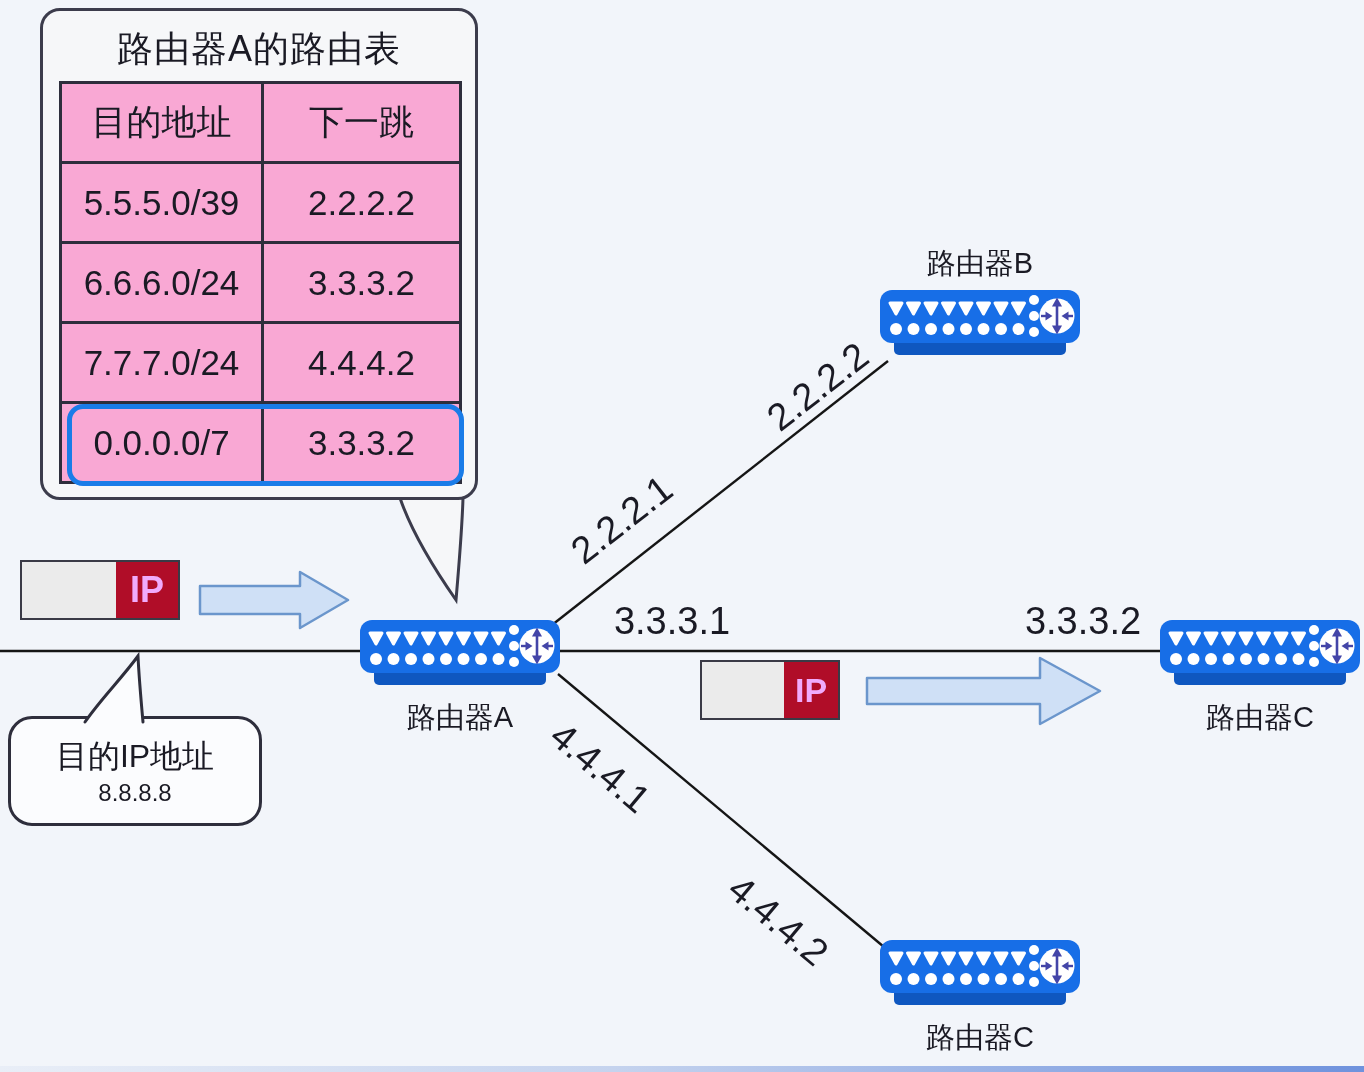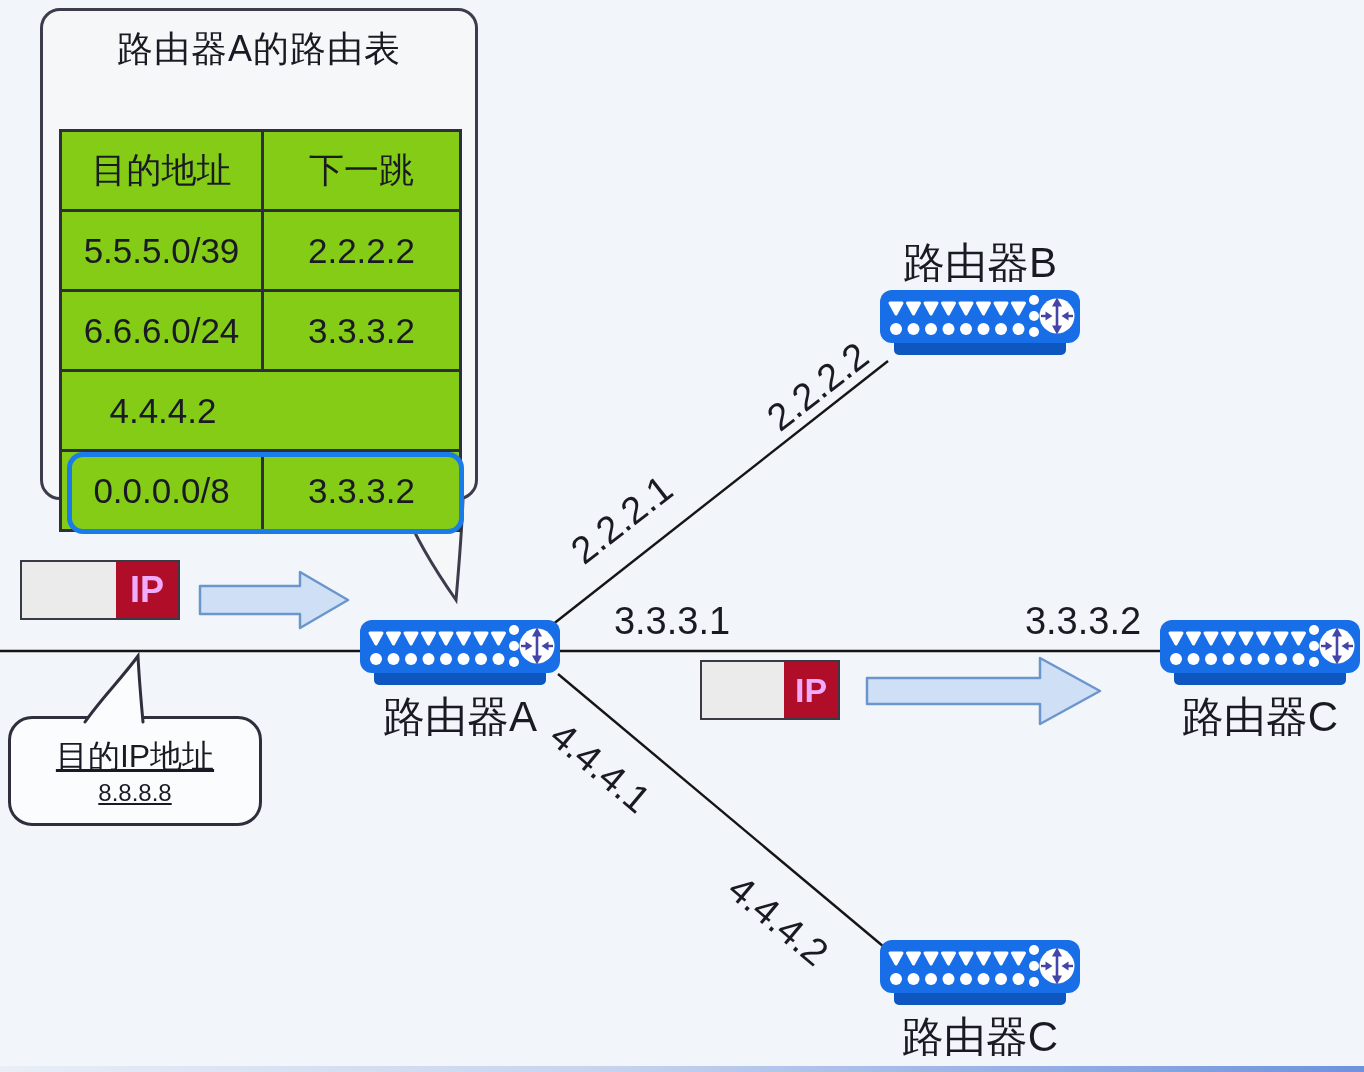--- a/index.html
+++ b/index.html
@@ -16,42 +16,42 @@
     position:absolute; left:40px; top:8px; width:438px; height:492px;
     background:#f6f7f9; border:3px solid #3c3c4c; border-radius:20px;
     box-sizing:border-box; z-index:5;
   }
   .callout-title {
     position:absolute; left:0; right:0; top:14px; text-align:center;
     font-size:36px; font-weight:400; letter-spacing:1px;
   }
   .rt-table {
     position:absolute; left:16px; top:70px; width:403px;
-    background:#84cc16; border:3px solid #2e2e3c; box-sizing:border-box;margin-top:48px;
+    background:#f9a8d4; border:3px solid #2e2e3c; box-sizing:border-box;
   }
   .rt-row { display:grid; grid-template-columns:202px 1fr; }
   .rt-row + .rt-row { border-top:3px solid #2e2e3c; }
   .rt-cell {
     height:77px; display:flex; align-items:center; justify-content:center;
     font-size:35px; box-sizing:border-box;
   }
   .rt-cell.first { border-right:3px solid #2e2e3c; }
   .rt-highlight {
     position:absolute; left:5px; width:387px; top:320px; height:72px;
     border:5px solid #1a7ce8; border-radius:16px; pointer-events:none;
   }
 
   
   .router {
     position:absolute; width:200px; display:flex; flex-direction:column;
     align-items:center; gap:8px; z-index:6;
   }
   .router.label-top { flex-direction:column-reverse; gap:4px; }
   .router-icon { width:200px; height:66px; display:block; }
-  .router-label { font-size:42px; line-height:46px; white-space:nowrap; }
+  .router-label { font-size:29px; line-height:46px; white-space:nowrap; }
 
   
   .link-label {
     position:absolute; font-size:38px; white-space:nowrap; z-index:7;
     transform:translate(-50%,-50%);
   }
 
   
   .packet {
     position:absolute; display:flex; z-index:6;
@@ -62,21 +62,21 @@
     width:62px; background:#b00d28; color:#f0abfc; display:flex;
     align-items:center; justify-content:center;
     font-size:36px; font-weight:bold;
   }
 
   
   .bubble {
     position:absolute; left:8px; top:716px; width:254px; height:110px;
     background:#fbfcfe; border:3px solid #2e2e3c; border-radius:24px;
     box-sizing:border-box; z-index:5; display:flex; flex-direction:column;
-    align-items:center; justify-content:center; gap:0;text-decoration:underline;
+    align-items:center; justify-content:center; gap:0;
   }
   .bubble .l1 { font-size:32px; }
   .bubble .l2 { font-size:24px; }
 
   .bottom-strip {
     position:absolute; left:0; bottom:0; width:100%; height:6px; z-index:8;
     background:linear-gradient(90deg,#e9eef7 0%,#c5d3ee 45%,#8fachad 75%,#6f92dd 100%);
     background:linear-gradient(90deg,#e9eef7 0%,#c5d3ee 45%,#6f92dd 100%);
   }
 </style>
@@ -142,24 +142,25 @@
       </div>
       <div class="rt-row">
         <div class="rt-cell first">5.5.5.0/39</div>
         <div class="rt-cell">2.2.2.2</div>
       </div>
       <div class="rt-row">
         <div class="rt-cell first">6.6.6.0/24</div>
         <div class="rt-cell">3.3.3.2</div>
       </div>
       <div class="rt-row">
+        <div class="rt-cell first">7.7.7.0/24</div>
         <div class="rt-cell">4.4.4.2</div>
       </div>
       <div class="rt-row">
-        <div class="rt-cell first">0.0.0.0/8</div>
+        <div class="rt-cell first">0.0.0.0/7</div>
         <div class="rt-cell">3.3.3.2</div>
       </div>
       <div class="rt-highlight"></div>
     </div>
   </div>
 
   <svg class="layer" style="left:388px; top:496px; z-index:4" width="92" height="112">
     <path d="M 12 2 C 24 37, 45 71, 68 104 C 71 69, 74 35, 75 2" fill="#f6f7f9" stroke="#3c3c4c" stroke-width="3" stroke-linecap="round"></path>
   </svg>
 

